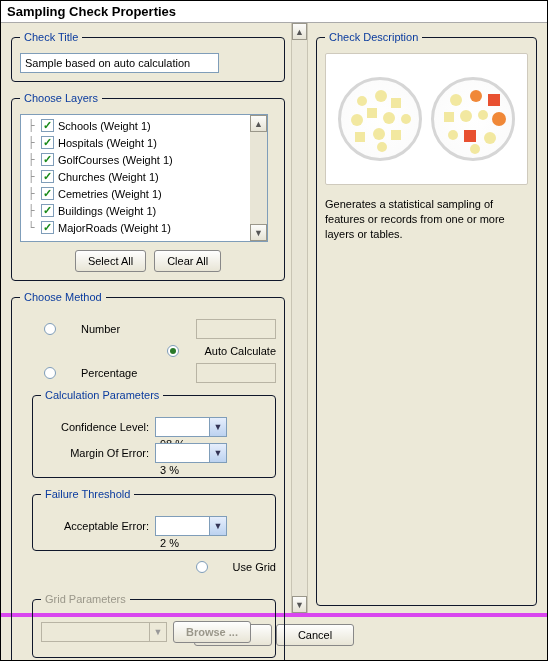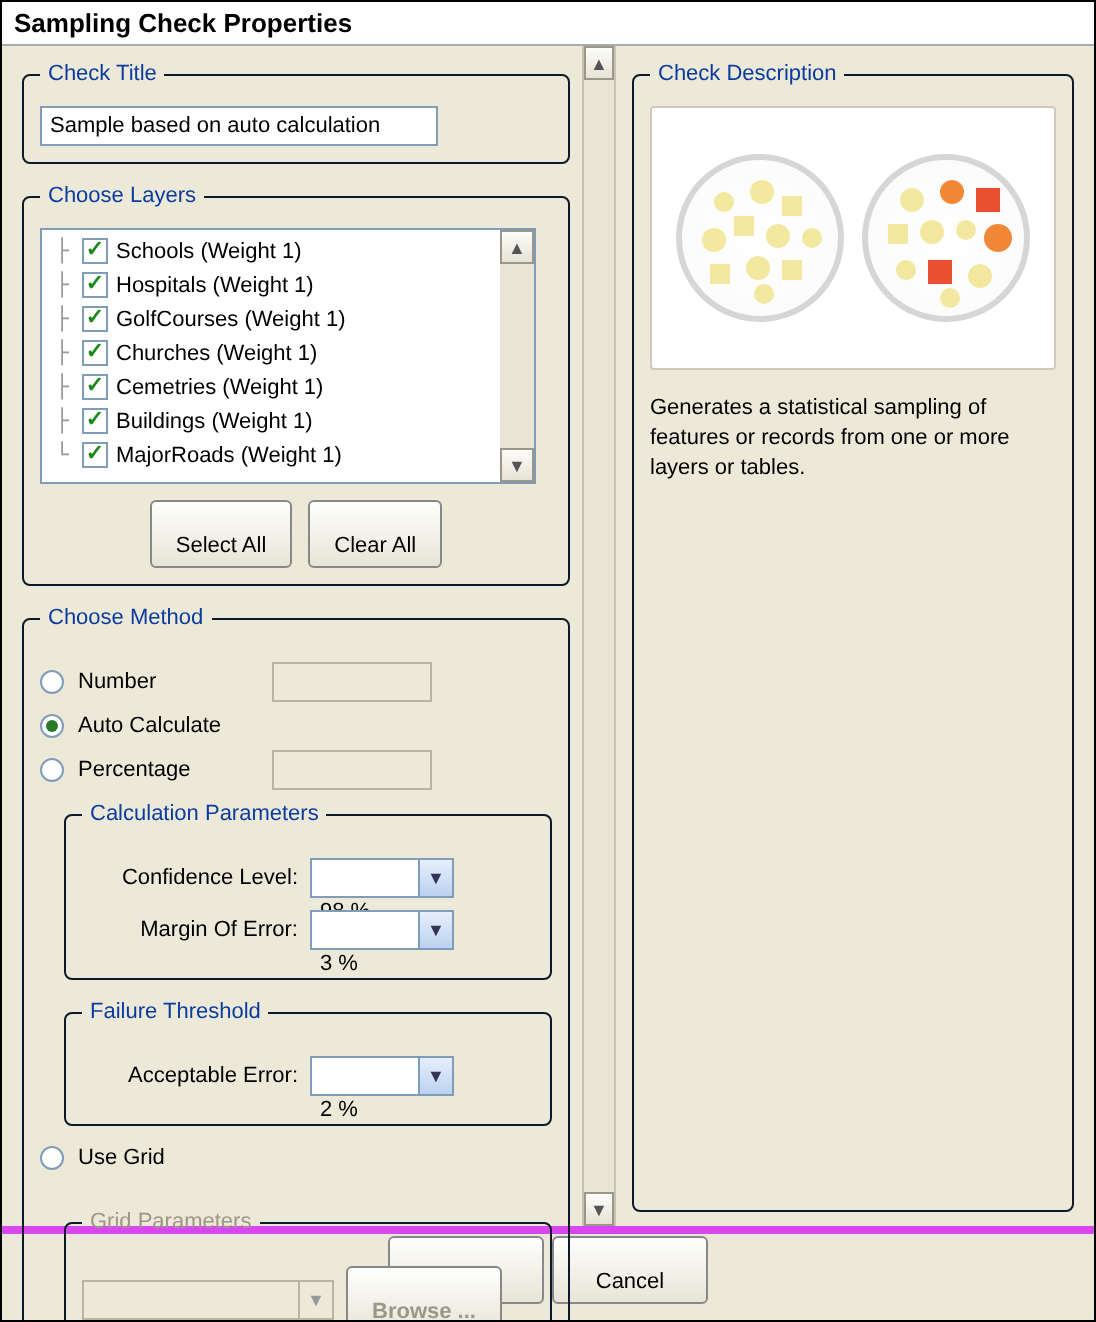--- a/index.html
+++ b/index.html
@@ -18,24 +18,24 @@
   .text-input { width: 199px; height: 20px; border: 1px solid #7f9db9; background: #fff; padding: 2px 4px; }
   .layer-list { width: 248px; height: 128px; border: 1px solid #7f9db9; background: #fff; overflow:hidden; position:relative; }
   .layer-list-inner { position:absolute; left:0; top:0; right:17px; bottom:0; overflow:hidden; padding:2px 0;}
   .layer-list .list-scroll { position:absolute; right:0; top:0; bottom:0; width:17px; background:#e8e5d6; display:flex;flex-direction:column;}
   .layer-list .list-scroll .arrow{height:17px;background:linear-gradient(#fcfcfa,#e6e3d5);border:1px solid #9a978a;display:flex;align-items:center;justify-content:center;color:#555;font-size:9px;}
   .layer-list .list-scroll .track{flex:1;}
   .layer-row { display:flex; align-items:center; padding: 0 4px; height: 17px; gap:4px;}
   .tree-line { color:#999; font-family: monospace; width:12px; text-align:center;}
   .checkbox { width:13px; height:13px; background:#fff; border:1px solid #7f9db9; display:flex; align-items:center; justify-content:center; }
   .checkbox.checked::after { content:"✓"; color:#1a8a1a; font-size:11px; line-height:11px; font-weight:bold;}
-  .btn { height: 22px; border:1px solid #888; border-radius:3px; background:linear-gradient(#fefefe,#e8e5d6); padding:16px 12px; cursor:default; }
+  .btn { height: 22px; border:1px solid #888; border-radius:3px; background:linear-gradient(#fefefe,#e8e5d6); padding:4px 12px; cursor:default; }
   .btn:disabled { color:#9a978a;font-weight:bold; }
   .btn-row { display:flex; gap:8px; justify-content:center; margin-top:8px; }
-  .radio-row { display:flex; align-items:center; margin: 6px 0; gap:7px;}
+  .radio-row { display:flex; align-items:center; margin: 6px 0; gap:25px;justify-content:flex-end;}
   .radio { width:12px; height:12px; border:1px solid #7f9db9; border-radius:50%; background:#fff; display:flex;align-items:center;justify-content:center;}
   .radio.selected::after { content:""; width:6px; height:6px; background:#2a7a2a; border-radius:50%;}
   .num-input { width:80px; height:20px; border:1px solid #b8b4a4; background:#ece9d8; }
   .form-row { display:flex; align-items:center; margin:6px 0; gap:6px;}
   .form-row label { width:108px; text-align:right; }
   .combo { display:flex; width:72px; height:20px; border:1px solid #7f9db9; background:#fff;}
   .combo .val { flex:1; padding:20px 4px;}
   .combo .drop { width:17px; background:linear-gradient(#e6eefc,#bcd2f0); border-left:1px solid #7f9db9; display:flex;align-items:center;justify-content:center;color:#335; font-size:9px;}
   .grid-combo { width:126px; height:20px; border:1px solid #b8b4a4; background:#ece9d8; display:flex;}
   .grid-combo .drop { width:17px; border-left:1px solid #b8b4a4; display:flex;align-items:center;justify-content:center;color:#999;font-size:9px;}

